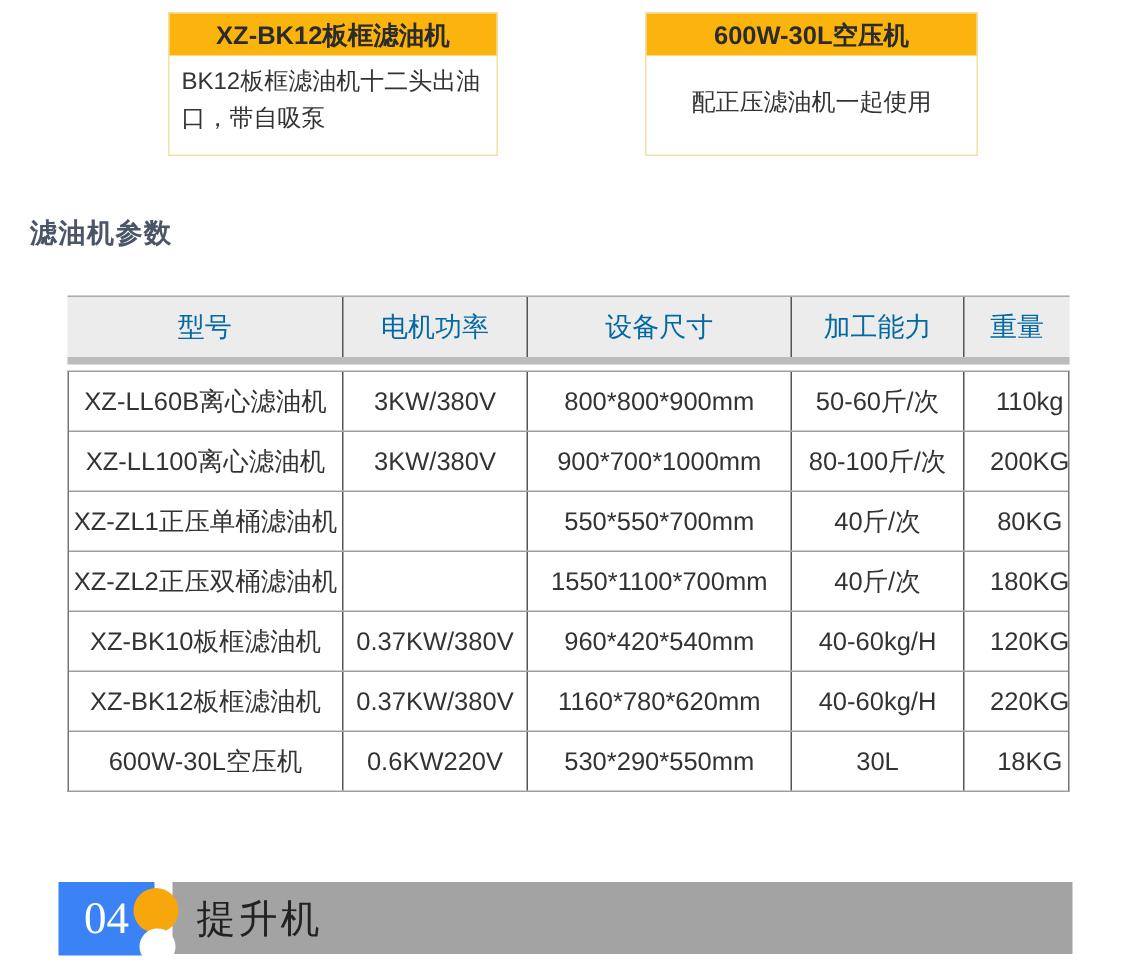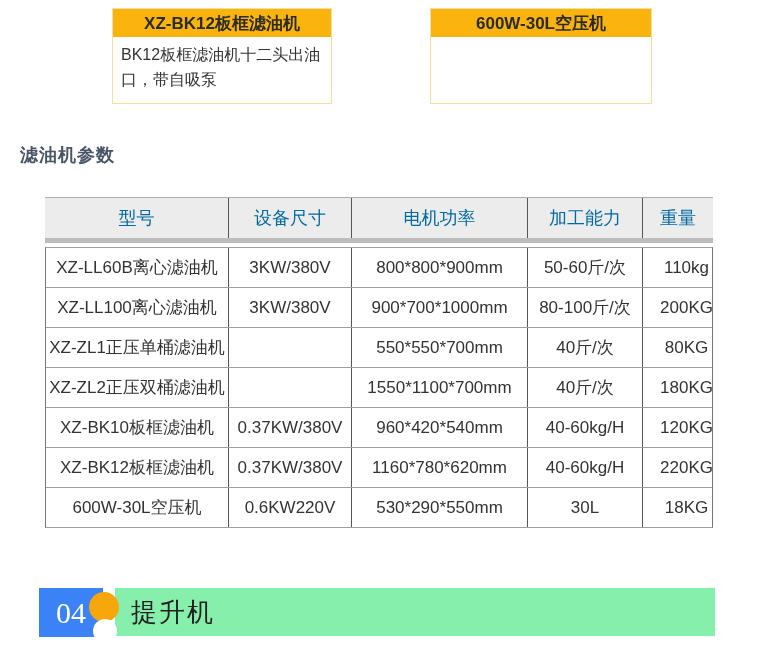--- a/index.html
+++ b/index.html
@@ -29,21 +29,21 @@
   .thead .tcell:last-child{border-right:none;font-family:Liberation Mono, monospace;}
   .tspacer{height:4px;}
   .tbody{border:1px solid #777;border-top:1px solid #9f9f9f;border-bottom:1px solid #9f9f9f;}
   .trow{display:grid;grid-template-columns:183px 123px 176px 115px 69px;border-bottom:1px solid #9f9f9f;}
   .trow:last-child{border-bottom:none;}
   .tbody .tcell{height:39px;display:flex;align-items:center;justify-content:center;
                 font-size:17px;color:#333;border-right:1px solid #555;white-space:nowrap;}
   .tbody .tcell:last-child{border-right:none;margin-left:18px;}
 
   
-  .banner-band{position:absolute;left:115px;top:588px;width:600px;height:48px;background:#86efac;
+  .banner-band{position:absolute;left:115px;top:588px;width:600px;height:48px;background:#a3a3a3;
                display:flex;align-items:center;}
   .banner-label{margin-left:16px;font-size:26px;color:#222;letter-spacing:2px;}
   .banner-badge{position:absolute;left:39px;top:588px;width:64px;height:49px;background:#3b82f6;
                 display:flex;align-items:center;justify-content:center;
                 font-family:"Liberation Serif","DejaVu Serif",serif;font-weight:normal;
                 font-size:30px;color:#fff;}
   .banner-badge::after{content:"";position:absolute;right:-16px;top:4px;width:30px;height:30px;
                 background:#f7a70c;border-radius:50%;}
   .banner-badge::before{content:"";position:absolute;right:-14px;bottom:-6px;width:24px;height:24px;
                 background:#ffffff;border-radius:50%;z-index:1;}
@@ -53,29 +53,30 @@
 
 <div class="page">
 
   <div class="card card-left">
     <div class="card-header">XZ-BK12板框滤油机</div>
     <div class="card-body">BK12板框滤油机十二头出油口，带自吸泵</div>
   </div>
 
   <div class="card card-right">
     <div class="card-header">600W-30L空压机</div>
+    <div class="card-body">配正压滤油机一起使用</div>
   </div>
 
   <div class="table-title">滤油机参数</div>
 
   <div class="table-wrap">
     <div class="thead tgrid">
         <div class="tcell">型号</div>
+        <div class="tcell">电机功率</div>
         <div class="tcell">设备尺寸</div>
-        <div class="tcell">电机功率</div>
         <div class="tcell">加工能力</div>
         <div class="tcell">重量</div>
       </div>
     <div class="tspacer"></div>
     <div class="tbody">
         <div class="trow">
           <div class="tcell">XZ-LL60B离心滤油机</div>
           <div class="tcell">3KW/380V</div>
           <div class="tcell">800*800*900mm</div>
           <div class="tcell">50-60斤/次</div>

